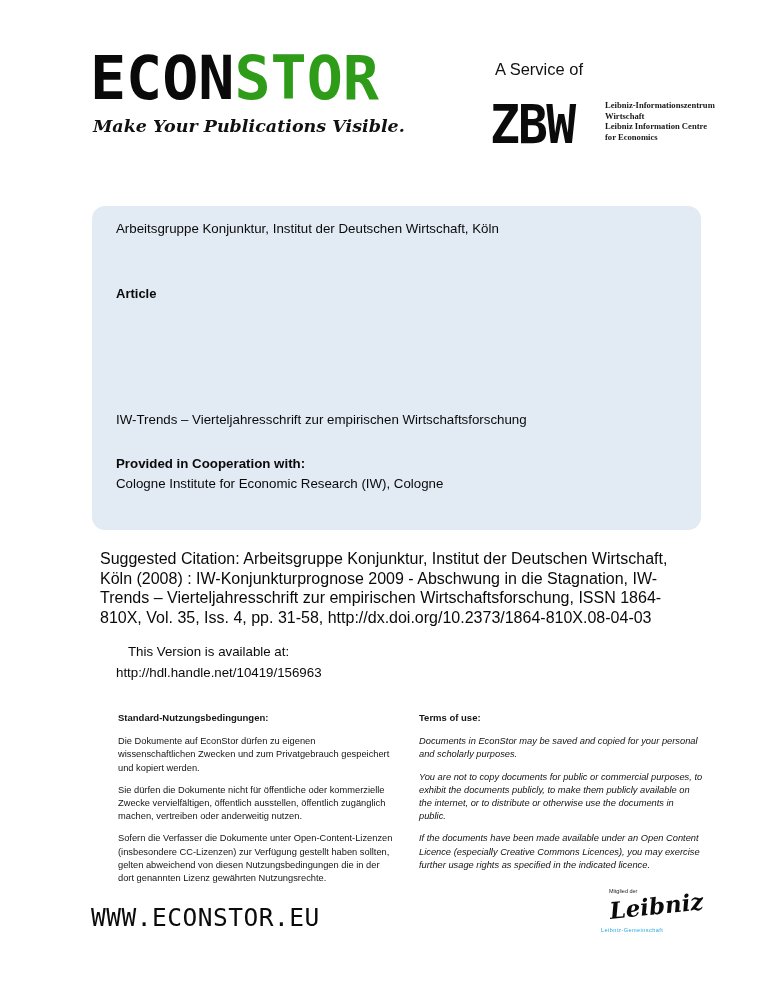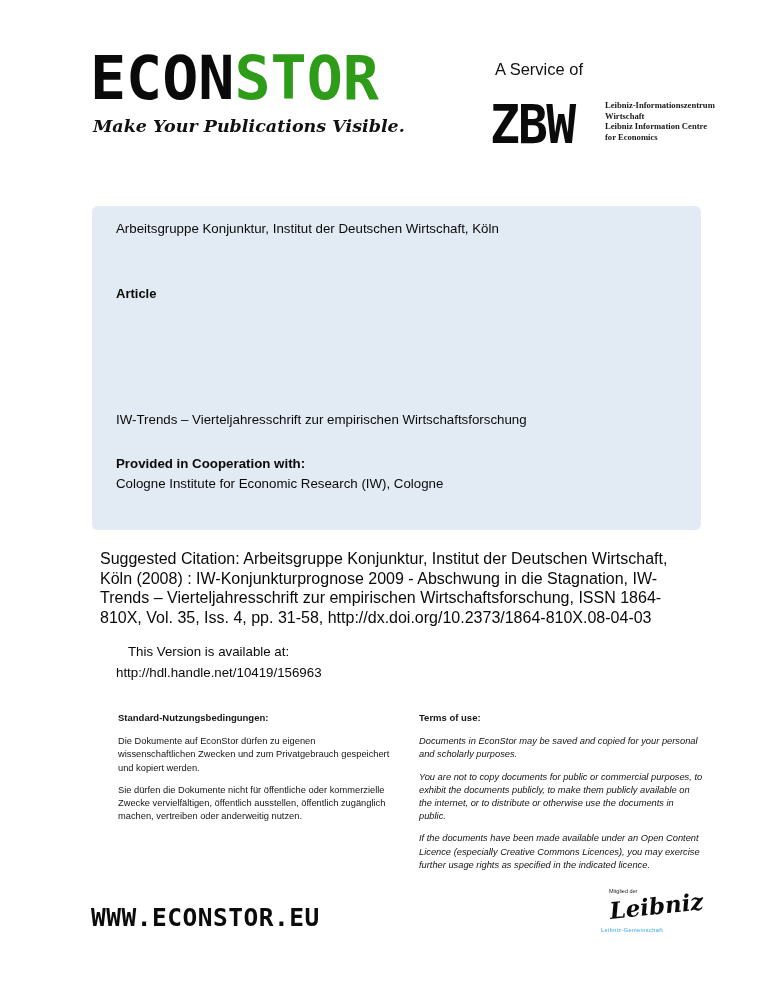--- a/index.html
+++ b/index.html
@@ -49,21 +49,21 @@
     font-family: Liberation Serif, serif; font-weight: bold;
     font-size: 8.6px; line-height: 10.6px; color: #1a1a1a;
     white-space: nowrap;
   }
 
   
   .record-box {
     position: absolute; left: 64px; top: 206px;
     width: 609px; height: 324px;
     background: var(--box-blue);
-    border-radius: 6px;
+    border-radius: 13px;
     padding-left: 18px;
   }
   .record-box > div { position: absolute; left: 24px; }
   .rec-author { top: 15px; font-size: 13.3px; }
   .rec-type   { top: 80px; font-size: 13px; font-weight: bold; text-align: center; }
   .rec-title  { top: 98px; font-size: 20.5px; line-height: 28.5px; width: 520px; }
   .rec-journal{ top: 206px; font-size: 13.3px; }
   .rec-coop-label { top: 250px; font-size: 13.3px; font-weight: bold; }
   .rec-coop   { top: 270px; font-size: 13.3px; }
 
@@ -78,21 +78,21 @@
   
   .terms-col { position: absolute; top: 711px; font-size: 9.3px; line-height: 13.2px; color: #141414; }
   .terms-de { left: 90px; width: 276px; }
   .terms-en { left: 391px; width: 284px; font-style: italic; }
   .terms-col h4 { font-size: 9.5px; font-weight: bold; font-style: normal; margin-bottom: 11px; }
   .terms-col p { margin-bottom: 9px; }
 
   
   .website {
     position: absolute; left: 63px; top: 903px;
-    font-family: "DejaVu Sans Mono", monospace; font-weight: bold;
+    font-family: "DejaVu Sans Mono", monospace; font-weight: normal;
     font-size: 24.5px; letter-spacing: 0.5px; color: #0b0b0b; white-space: nowrap;
   }
   .leibniz-badge { position: absolute; left: 573px; top: 888px; width: 110px; }
   .leibniz-member { font-size: 5.5px; color: #222; margin-left: 8px; }
   .leibniz-signature {
     font-family: "DejaVu Serif", serif; font-style: italic; font-weight: bold;
     font-size: 23px; line-height: 26px; color: #0b0b0b;
     transform: rotate(-6deg); transform-origin: left bottom;
     margin: 4px 0 0 10px; white-space: nowrap;
   }
@@ -128,20 +128,21 @@
 
   <div class="citation">Suggested Citation: Arbeitsgruppe Konjunktur, Institut der Deutschen Wirtschaft, Köln (2008) : IW-Konjunkturprognose 2009 - Abschwung in die Stagnation, IW-Trends – Vierteljahresschrift zur empirischen Wirtschaftsforschung, ISSN 1864-810X, Vol. 35, Iss. 4, pp. 31-58, http://dx.doi.org/10.2373/1864-810X.08-04-03</div>
 
   <div class="version-label">This Version is available at:</div>
   <a class="handle-link" href="#">http://hdl.handle.net/10419/156963</a>
 
   <div class="terms-col terms-de">
     <h4>Standard-Nutzungsbedingungen:</h4>
     <p>Die Dokumente auf EconStor dürfen zu eigenen wissenschaftlichen Zwecken und zum Privatgebrauch gespeichert und kopiert werden.</p>
     <p>Sie dürfen die Dokumente nicht für öffentliche oder kommerzielle Zwecke vervielfältigen, öffentlich ausstellen, öffentlich zugänglich machen, vertreiben oder anderweitig nutzen.</p>
+    <p>Sofern die Verfasser die Dokumente unter Open-Content-Lizenzen (insbesondere CC-Lizenzen) zur Verfügung gestellt haben sollten, gelten abweichend von diesen Nutzungsbedingungen die in der dort genannten Lizenz gewährten Nutzungsrechte.</p>
   </div>
 
   <div class="terms-col terms-en">
     <h4>Terms of use:</h4>
     <p>Documents in EconStor may be saved and copied for your personal and scholarly purposes.</p>
     <p>You are not to copy documents for public or commercial purposes, to exhibit the documents publicly, to make them publicly available on the internet, or to distribute or otherwise use the documents in public.</p>
     <p>If the documents have been made available under an Open Content Licence (especially Creative Commons Licences), you may exercise further usage rights as specified in the indicated licence.</p>
   </div>
 
   <div class="website">WWW.ECONSTOR.EU</div>

